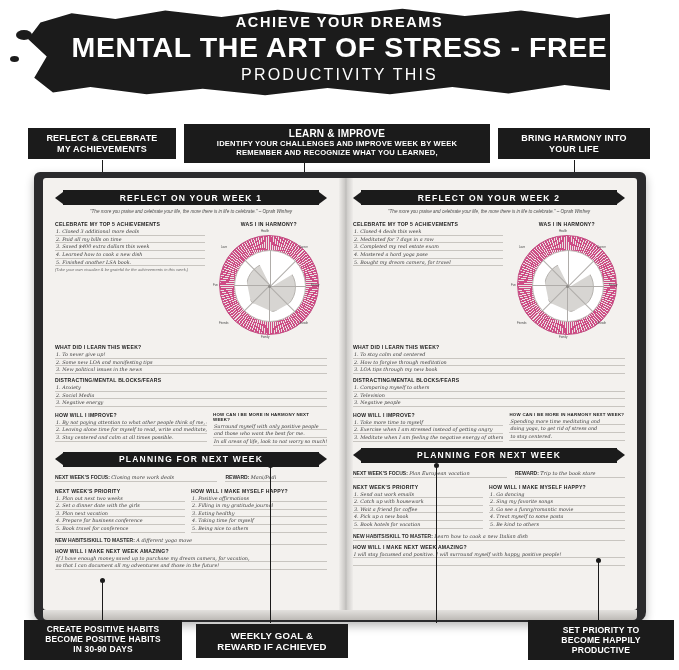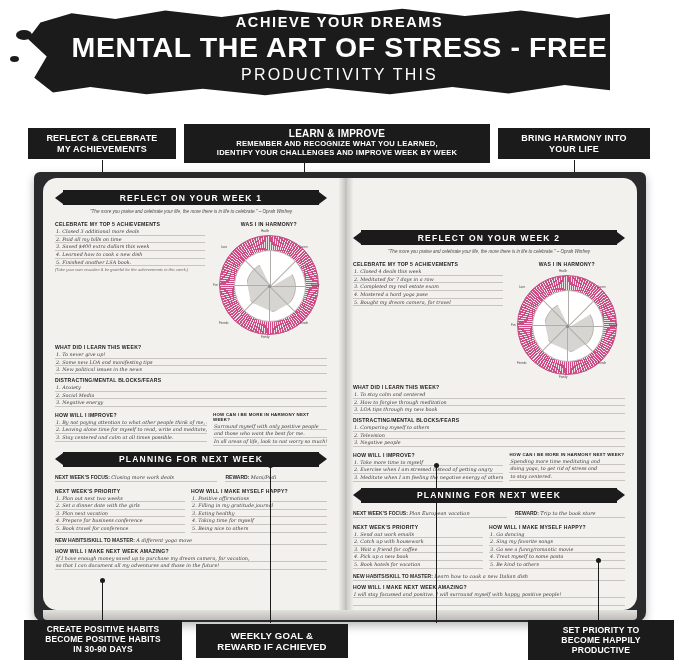--- a/index.html
+++ b/index.html
@@ -88,40 +88,40 @@
     width: 612px; height: 450px;
     background: #2a2a2c;
     border-radius: 6px 6px 10px 10px;
     box-shadow: 0 4px 10px rgba(0,0,0,0.28);
   }
   .pages {
     position: absolute;
     left: 9px; top: 6px;
     width: 594px; height: 432px;
     background: #f3f1ee;
-    border-radius: 14px;
+    border-radius: 3px;
     overflow: hidden;
   }
   .spine {
     position: absolute;
     left: 296px; top: 0;
     width: 14px; height: 432px;
     background: linear-gradient(to right,
       rgba(0,0,0,0.02) 0%, rgba(0,0,0,0.16) 40%,
       rgba(0,0,0,0.22) 50%, rgba(0,0,0,0.14) 60%, rgba(0,0,0,0.02) 100%);
   }
   .page {
     position: absolute;
     top: 0;
     width: 296px; height: 432px;
     padding: 12px 12px 8px 12px;
     color: #2a2a2a;
   }
   .page-left { left: 0; }
-  .page-right { left: 298px; margin-top: 40px; }
+  .page-right { left: 298px; }
 
   .sect-title {
     background: #1b1b1b;
     color: #ffffff;
     font-size: 8.5px;
     font-weight: bold;
     letter-spacing: 1.2px;
     text-align: center;
     padding: 2.5px 0 2.5px 0;
     margin: 0 8px;
@@ -287,22 +287,22 @@
 
   <div class="callout" style="left:28px; top:128px; width:148px; font-size:9px;">
     <span class="l">REFLECT &amp; CELEBRATE</span>
     <span class="l">MY ACHIEVEMENTS</span>
   </div>
   <div class="leader" style="left:102px; top:160px; height:52px;"></div>
   <div class="leader-dot" style="left:100px; top:210px;"></div>
 
   <div class="callout" style="left:184px; top:124px; width:306px; font-size:7.6px; padding-top:4px;">
     <span class="l" style="font-size:10px;">LEARN &amp; IMPROVE</span>
+    <span class="l">IDENTIFY YOUR CHALLENGES AND IMPROVE WEEK BY WEEK</span>
     <span class="l">REMEMBER AND RECOGNIZE WHAT YOU LEARNED,</span>
-    <span class="l">IDENTIFY YOUR CHALLENGES AND IMPROVE WEEK BY WEEK</span>
   </div>
   <div class="leader" style="left:304px; top:163px; height:210px;"></div>
   <div class="leader-dot" style="left:302px; top:371px;"></div>
 
   <div class="callout" style="left:498px; top:128px; width:152px; font-size:9px;">
     <span class="l">BRING HARMONY INTO</span>
     <span class="l">YOUR LIFE</span>
   </div>
   <div class="leader" style="left:574px; top:160px; height:56px;"></div>
   <div class="leader-dot" style="left:572px; top:214px;"></div>

